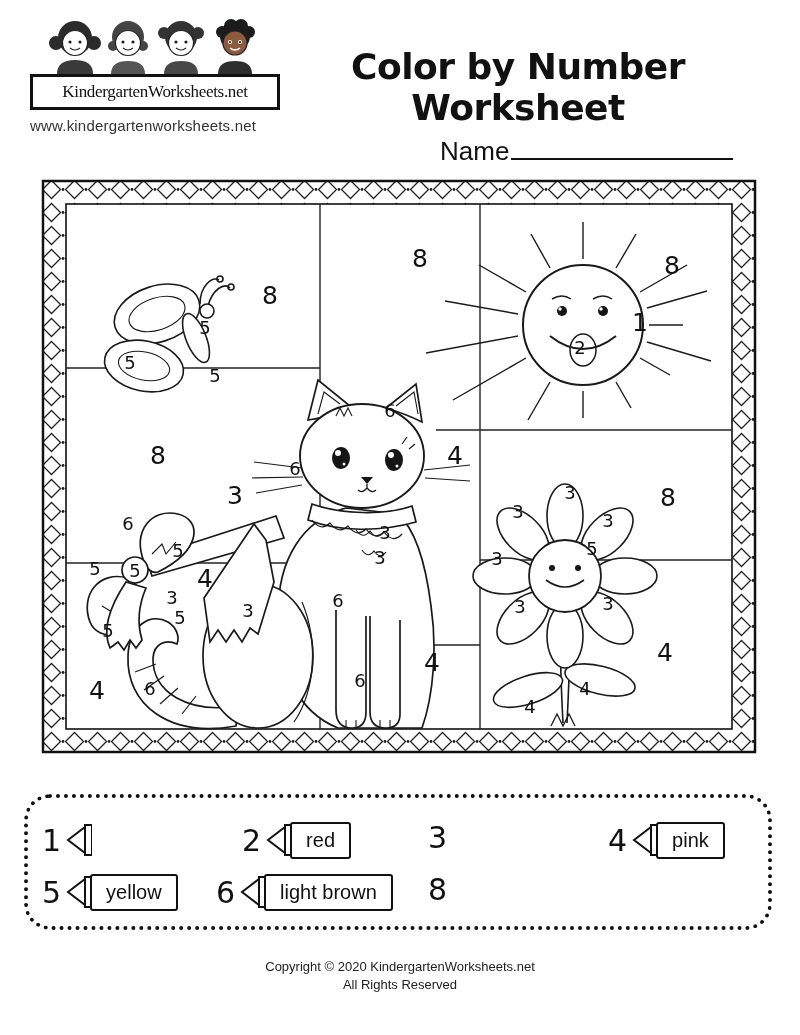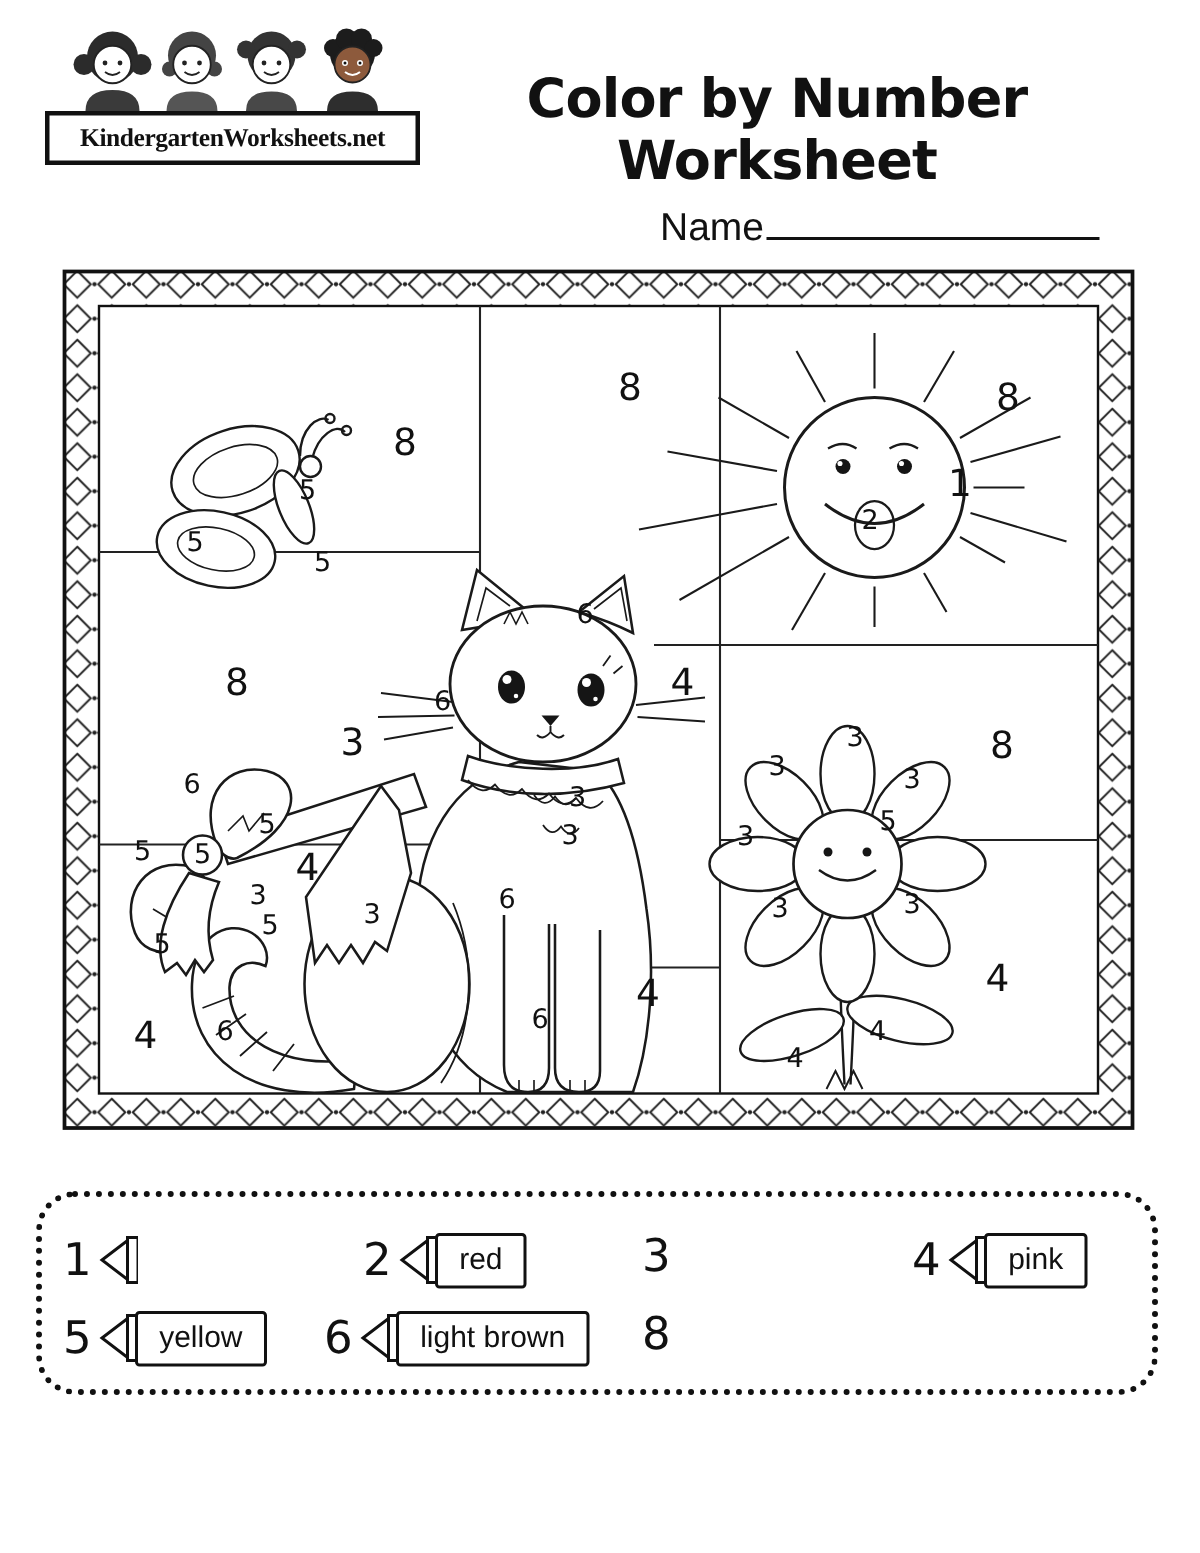--- a/index.html
+++ b/index.html
@@ -3,21 +3,21 @@
 <meta charset="utf-8">
 <style>
   html,body{margin:0;padding:0;background:#fff;}
   .page{position:relative;width:800px;height:1035px;background:#fff;overflow:hidden;
         font-family:"Liberation Sans",sans-serif;color:#111;}
 
   
   .logo-area{position:absolute;left:30px;top:16px;width:250px;}
   .logo-kids{display:block;margin:0 auto;}
   .logo-box{border:3px solid #111;background:#fff;padding:5px 4px;text-align:center;
-            font-family:"Liberation Serif",serif;font-weight:bold;font-size:17px;letter-spacing:-0.3px;}
+            font-family:"Liberation Serif",serif;font-weight:normal;font-size:17px;letter-spacing:-0.3px;}
   .logo-url{margin-top:7px;font-size:15px;color:#333;letter-spacing:0.2px;}
   .page-title{position:absolute;left:278px;top:46px;width:480px;text-align:center;
               font-family:"DejaVu Sans",sans-serif;font-weight:600;font-size:36px;letter-spacing:-0.5px;}
   .name-row{position:absolute;left:440px;top:134px;font-size:26px;display:flex;align-items:baseline;}
   .name-underline{display:inline-block;width:222px;border-bottom:2.5px solid #111;height:24px;margin-left:2px;}
 
   
   .picture-box{position:absolute;left:40px;top:178px;width:718px;height:577px;}
   .picture-box svg{position:absolute;left:0;top:0;}
   .numbers-layer{position:absolute;left:0;top:0;width:718px;height:577px;}
@@ -81,20 +81,21 @@
         <circle cx="206" cy="16" r="6" fill="#1c1c1c"></circle>
       <path d="M175,58 Q175,45 192,45 Q209,45 209,58 Z" fill="#2e2e2e"></path>
       <circle cx="192" cy="27" r="12" fill="#8d5a3c" stroke="#222" stroke-width="1.2"></circle>
       <circle cx="187" cy="26" r="2" fill="#fff"></circle>
         <circle cx="197" cy="26" r="2" fill="#fff"></circle>
       <circle cx="187" cy="26" r="1" fill="#111"></circle>
         <circle cx="197" cy="26" r="1" fill="#111"></circle>
       <path d="M187,32 Q192,36 197,32" fill="none" stroke="#fff" stroke-width="1.4"></path>
     </svg>
     <div class="logo-box">KindergartenWorksheets.net</div>
+    <div class="logo-url">www.kindergartenworksheets.net</div>
   </div>
 
   <div class="page-title">Color by Number Worksheet</div>
 
   <div class="name-row">
     <span>Name</span>
     <span class="name-underline"></span>
   </div>
 
   <div class="picture-box">
@@ -331,14 +332,18 @@
           <rect x="19" y="5" width="7" height="30" fill="#fff" stroke="#111" stroke-width="2"></rect>
         </svg>
         <span class="crayon-body">light brown</span>
       </span>
     </div>
     <div class="legend-item li7">
       <span class="legend-num">8</span>
     </div>
   </div>
 
+  <div class="footer">
+    <div>Copyright © 2020 KindergartenWorksheets.net</div>
+    <div>All Rights Reserved</div>
+  </div>
 
 </div>
 
 </body></html>

